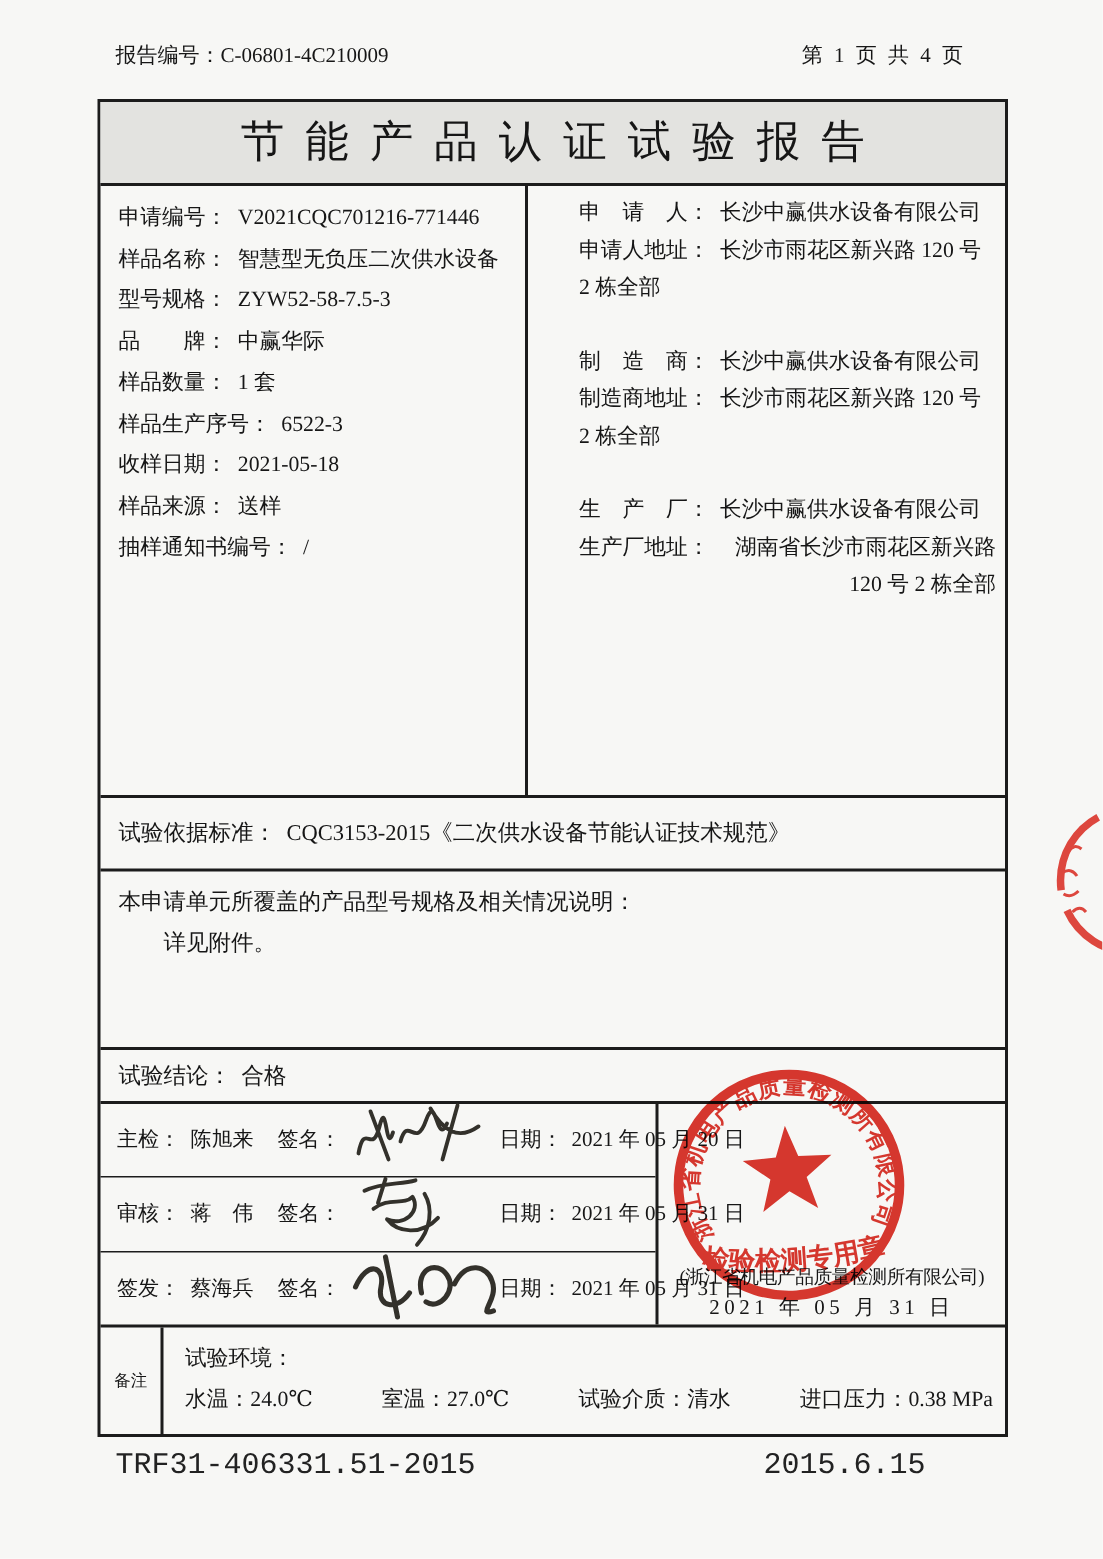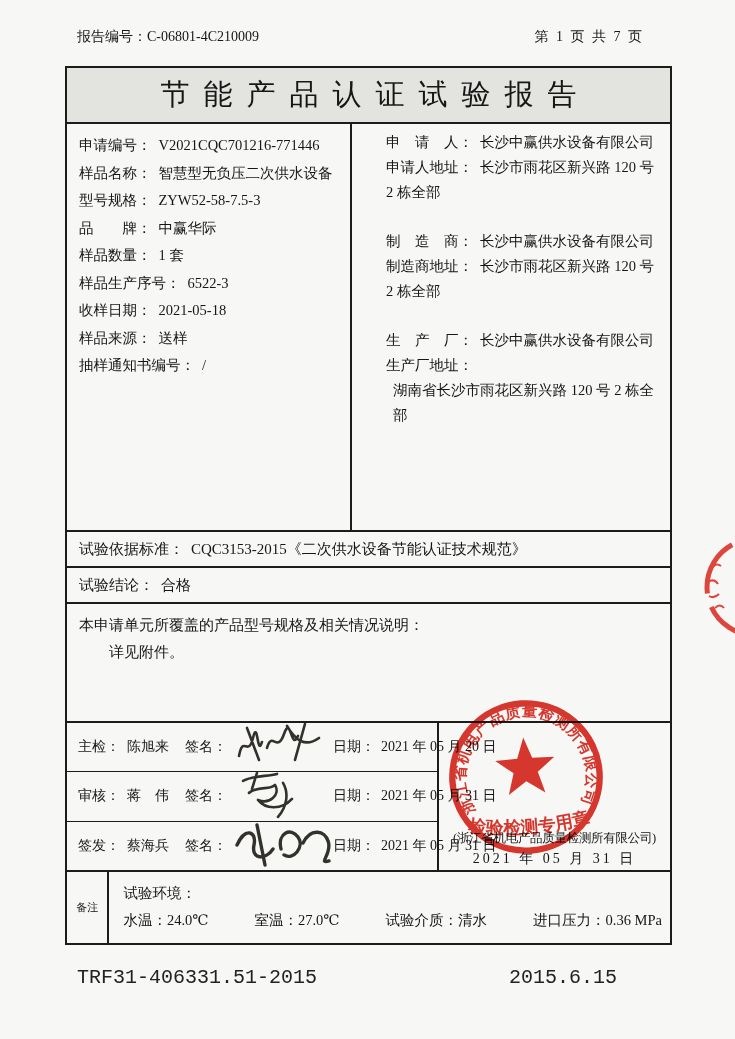--- a/index.html
+++ b/index.html
@@ -32,26 +32,26 @@
   .title-row h1{font-size:29px;font-weight:500;letter-spacing:14px;
                 padding-left:14px;white-space:nowrap;}
 
   .info-row{height:408px;display:flex;}
   .info-left{width:285px;border-right:2px solid var(--line);
              padding:8px 6px 0 12px;font-size:14.5px;}
   .info-left .line{height:27.5px;line-height:27.5px;white-space:nowrap;}
   .info-right{flex:1;padding:6px 6px 0 10px;font-size:14.5px;margin-left:24px;}
   .info-right .line{min-height:25px;line-height:25px;}
   .info-right .gap{height:24px;}
-  .v{margin-left:7px;}
-  .wrapline{display:flex;flex-direction:column;}
+  .v{margin-left:7px;text-align:right;}
+  .wrapline{display:flex;}
   .wrapline .lbl{white-space:nowrap;flex:none;}
   .wrapline .v{margin-left:7px;}
 
-  .standard-row{height:36px;display:flex;align-items:center;
+  .standard-row{height:49px;display:flex;align-items:center;
                 padding-left:12px;font-size:15px;}
   .conclusion-row{height:36px;display:flex;align-items:center;
                   padding-left:12px;font-size:15px;}
   .coverage-row{height:119px;padding:8px 10px 0 12px;font-size:15px;line-height:27px;}
   .coverage-row .indent{padding-left:30px;}
 
   .sig-section{height:149px;display:flex;}
   .sig-left{width:372px;border-right:2px solid var(--line);display:flex;
             flex-direction:column;}
   .sig-row{flex:1;display:flex;align-items:center;padding-left:11px;
@@ -94,21 +94,21 @@
   .edge-seal{position:absolute;left:695px;top:532px;width:40px;height:108px;
              overflow:hidden;opacity:.85;}
 </style>
 </head>
 <body>
 
 <div class="page">
 
   <div class="top-header">
     <div class="left"><span>报告编号：</span><span>C-06801-4C210009</span></div>
-    <div class="right">第 1 页 共 7 页</div>
+    <div class="right">第 1 页 共 4 页</div>
   </div>
 
   <div class="doc-table">
 
     <div class="trow title-row">
       <h1>节能产品认证试验报告</h1>
     </div>
 
     <div class="trow info-row">
       <div class="info-left">
@@ -135,28 +135,28 @@
             <span class="v">湖南省长沙市雨花区新兴路 120 号 2 栋全部</span>
           </div>
       </div>
     </div>
 
     <div class="trow standard-row">
       <span>试验依据标准：</span>
       <span class="v">CQC3153-2015《二次供水设备节能认证技术规范》</span>
     </div>
 
+    <div class="trow coverage-row">
+      <div>本申请单元所覆盖的产品型号规格及相关情况说明：</div>
+      <div class="indent">详见附件。</div>
+    </div>
+
     <div class="trow conclusion-row">
       <span>试验结论：</span>
       <span class="v">合格</span>
-    </div>
-
-    <div class="trow coverage-row">
-      <div>本申请单元所覆盖的产品型号规格及相关情况说明：</div>
-      <div class="indent">详见附件。</div>
     </div>
 
     <div class="trow sig-section">
       <div class="sig-left">
 
         <div class="sig-row">
           <span>主检：</span>
           <span class="sig-name">陈旭来</span>
           <span class="sig-lbl">签名：</span>
           <span class="sigbox">
@@ -215,21 +215,21 @@
     </div>
 
     <div class="trow remarks-row">
       <div class="remarks-label">备注</div>
       <div class="remarks-body">
         <div>试验环境：</div>
         <div class="remarks-items">
           <span>水温：24.0℃</span>
           <span>室温：27.0℃</span>
           <span>试验介质：清水</span>
-          <span>进口压力：0.36 MPa</span>
+          <span>进口压力：0.38 MPa</span>
         </div>
       </div>
     </div>
 
   </div>
 
   <div class="edge-seal">
     <svg width="100" height="110" viewBox="0 0 100 110">
       <circle class="ink-stroke" cx="60" cy="55" r="48" stroke-width="5" stroke-dasharray="58 14"></circle>
       <path class="ink-stroke" stroke-width="2" d="M17 36 q 4 -6 9 -2 M13 50 q 6 -4 10 2 M14 64 q 5 3 10 -2 M20 76 q 5 -5 9 0"></path>

